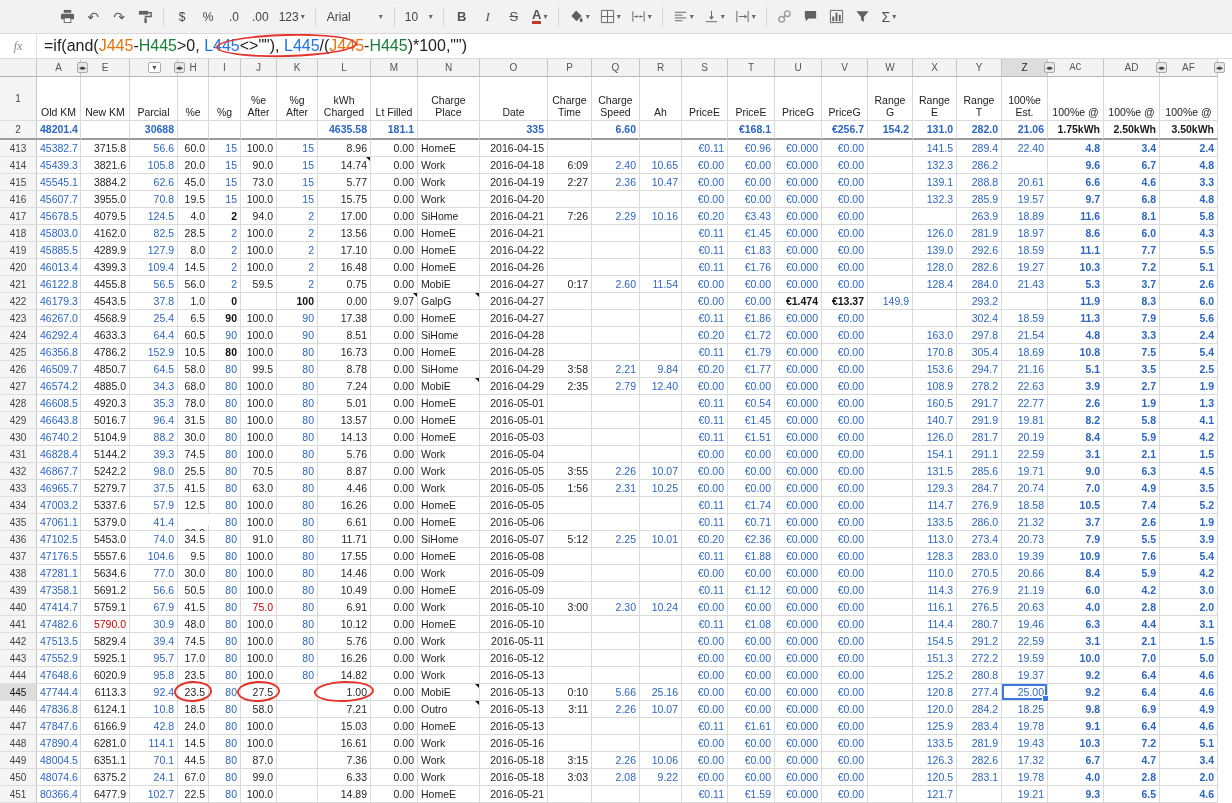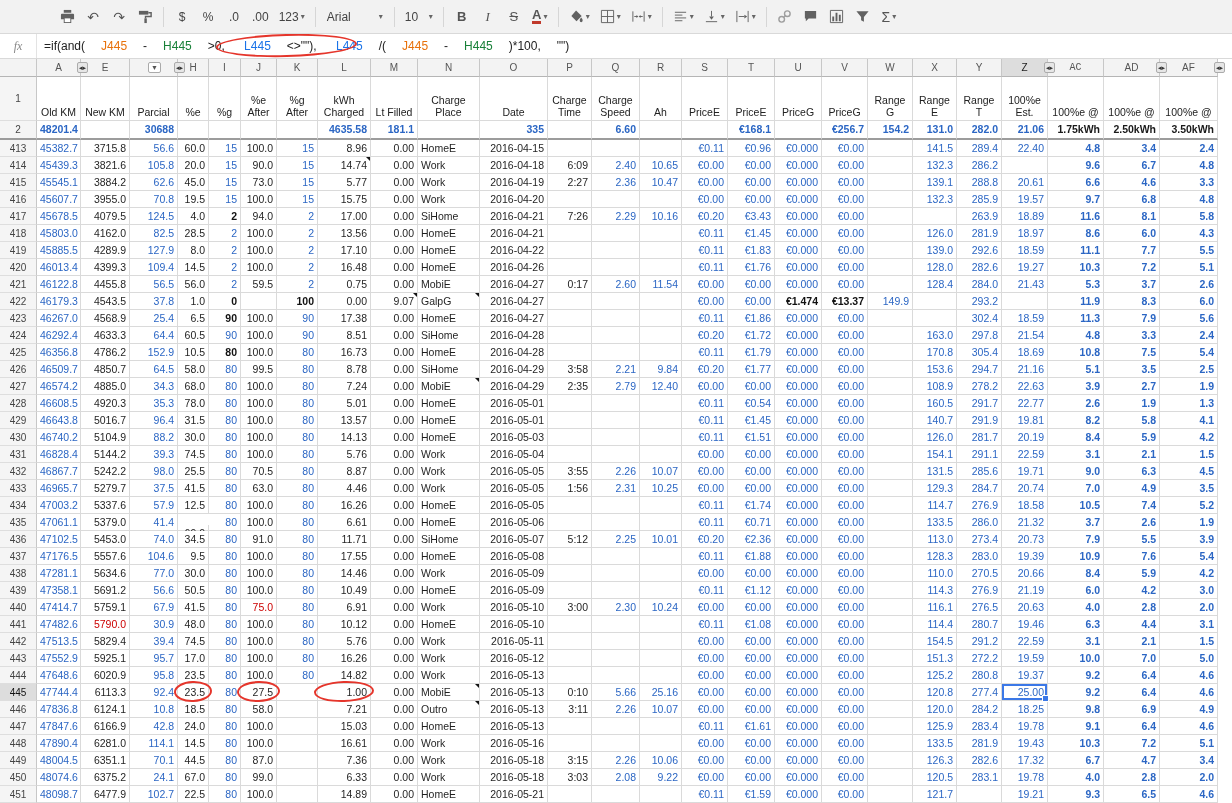--- a/index.html
+++ b/index.html
@@ -22,22 +22,22 @@
   .tb-i{font-style:italic;font-size:13px;color:#555;font-family:"Liberation Serif",serif;}
   .tb-s{text-decoration:line-through;font-size:13px;color:#555;}
   .tb-a{font-size:13px;color:#555;font-weight:bold;border-bottom:3px solid #c0392b;line-height:12px;}
   .tb-sigma{font-size:14px;color:#555;}
   .toolbar svg{display:block;}
 
   
   .fbar{height:25px;background:#fff;border-bottom:1px solid #d9d9d9;display:flex;align-items:stretch;}
   .fx{width:37px;flex:none;font-style:italic;font-family:"Liberation Serif",serif;color:#888;
     font-size:12px;border-right:1px solid #e3e3e3;display:flex;align-items:center;justify-content:center;}
-  .fcontent{position:relative;flex:1;padding-left:7px;font-size:12px;display:flex;
-    align-items:center;white-space:pre;overflow:hidden;gap:16px;}
+  .fcontent{position:relative;flex:1;padding-left:7px;font-size:16px;display:flex;
+    align-items:center;white-space:pre;overflow:hidden;}
   .fb-oval{position:absolute;top:0px;height:23px;border:2.5px solid #e5352b;
     border-radius:50%;pointer-events:none;transform:rotate(-1.5deg);z-index:5;}
 
   
   .letters{display:flex;height:18px;}
   .corner{width:37px;flex:none;background:#f3f3f3;border-right:1px solid #c7c7c7;border-bottom:1px solid #b5b5b5;}
   .cletter{position:relative;flex:none;background:#f3f3f3;border-right:1px solid #c7c7c7;
     border-bottom:1px solid #b5b5b5;display:flex;align-items:center;justify-content:center;
     font-size:10px;color:#555;}
   .cl-active{background:#dddddd;color:#222;}
@@ -1427,21 +1427,21 @@
         <div class="cell ar t-blue" style="width: 45px;"></div>
         <div class="cell ar t-blue" style="width: 44px;">120.5</div>
         <div class="cell ar t-blue" style="width: 45px;">283.1</div>
         <div class="cell ar t-blue" style="width: 46px;">19.78</div>
         <div class="cell ar t-bb" style="width: 56px;">4.0</div>
         <div class="cell ar t-bb" style="width: 56px;">2.8</div>
         <div class="cell ar t-bb" style="width: 58px;">2.0</div>
       </div>
       <div class="row r-data">
         <div class="gut">451</div>
-        <div class="cell ar t-blue" style="width: 44px;">48098.7</div>
+        <div class="cell ar t-blue" style="width: 44px;">80366.4</div>
         <div class="cell ar t-black" style="width: 49px;">6477.9</div>
         <div class="cell ar t-blue" style="width: 48px;">102.7</div>
         <div class="cell ar t-black" style="width: 31px;">22.5</div>
         <div class="cell ar t-blue" style="width: 32px;">80</div>
         <div class="cell ar t-black" style="width: 36px;">100.0</div>
         <div class="cell ar t-blue" style="width: 41px;"></div>
         <div class="cell ar t-black" style="width: 53px;">14.89</div>
         <div class="cell ar t-black" style="width: 47px;">0.00</div>
         <div class="cell al t-black" style="width: 62px;">HomeE</div>
         <div class="cell ar t-black" style="width: 68px;">2016-05-21</div>

